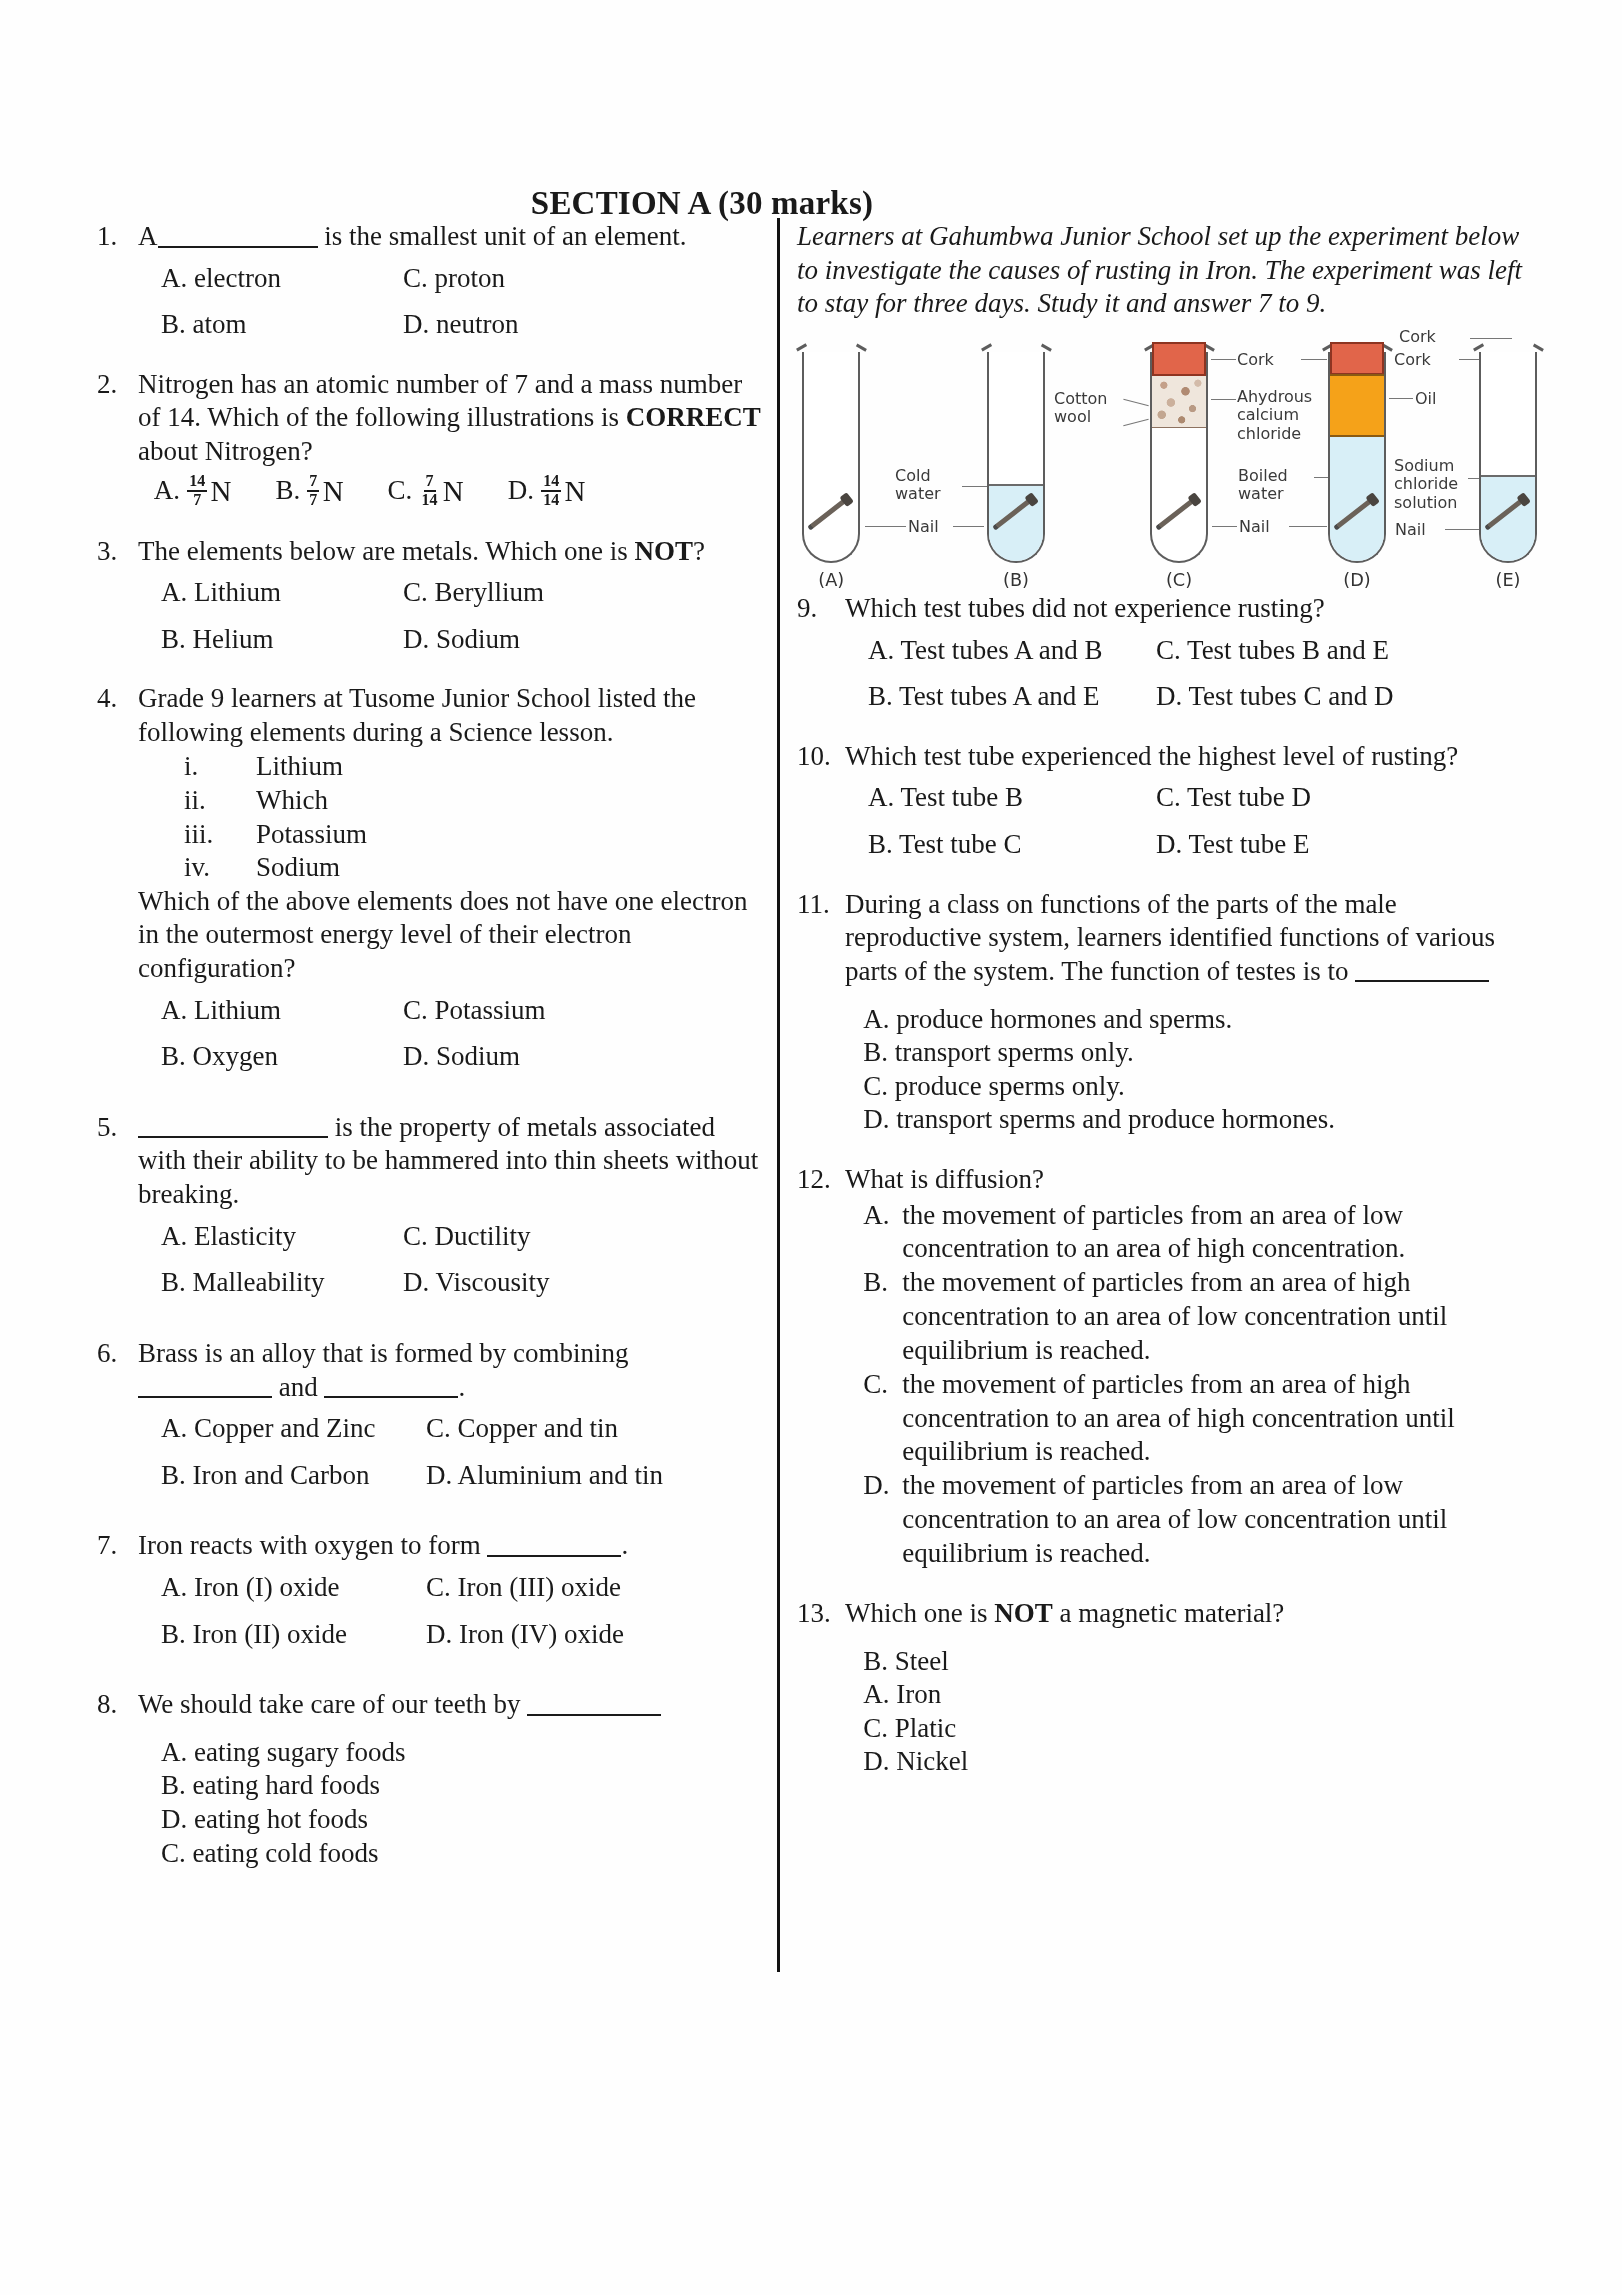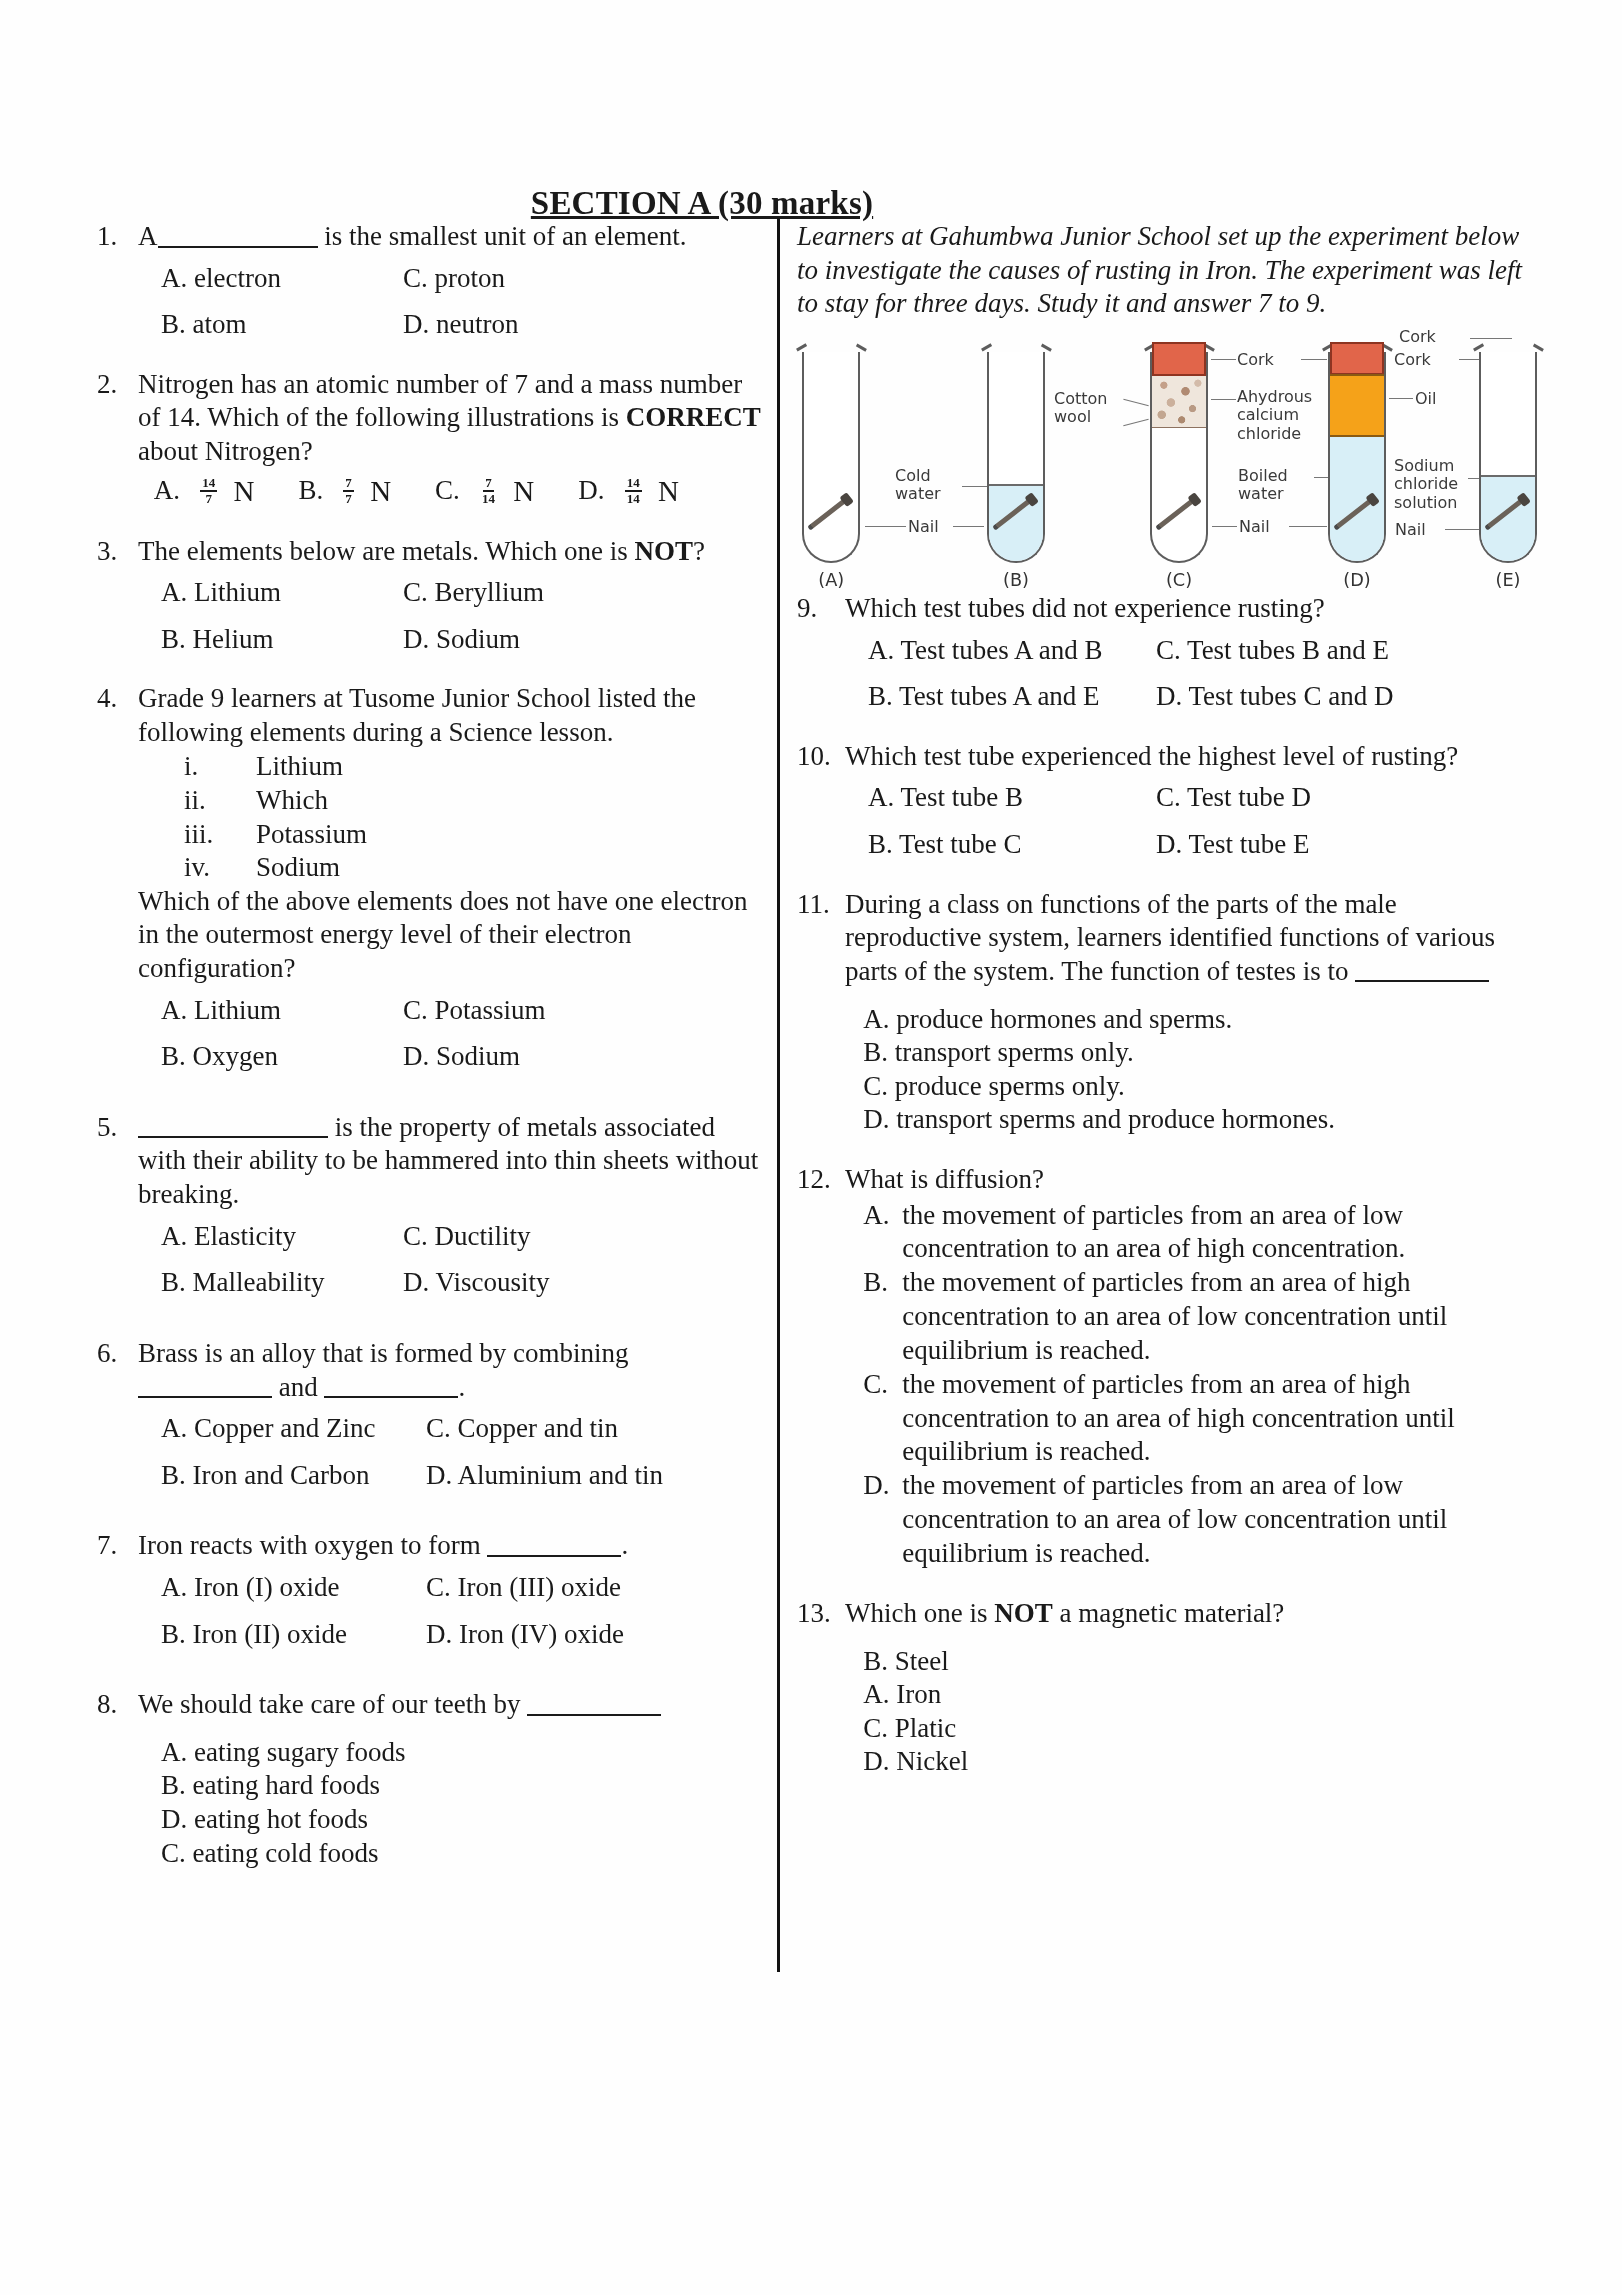--- a/index.html
+++ b/index.html
@@ -22,21 +22,20 @@
   
   .section-heading {
     position: absolute;
     top: 185px;
     left: 0;
     width: 1404px;
     text-align: center;
     font-weight: bold;
     font-size: 33px;
     letter-spacing: 0.2px;
-    text-decoration: underline;
   }
   
   .divider {
     position: absolute;
     left: 777px;
     top: 218px;
     width: 3.3px;
     height: 1754px;
     background: #121212;
   }
@@ -121,24 +120,24 @@
     display: flex;
     align-items: center;
     margin-right: 44px;
     font-size: 27px;
   }
   .fracitem .flabel { margin-right: 5.2px; }
   .frac {
     display: inline-flex;
     flex-direction: column;
     align-items: center;
-    font-size: 13px;
+    font-size: 16px;
     line-height: 1.05;
     vertical-align: middle;
-    margin: 0 15px;
+    margin: 0 2px;
   }
   .frac .num { border-bottom: 2px solid #1a1a1a; padding: 0 2px; font-weight: bold;}
   .frac .den { padding: 0 2px; font-weight: bold; }
   .fracitem .elem { font-size: 29px; margin-left: 1.3px; }
   .spacer-md { height: 26px; }
   .spacer-lg { height: 37px; }
 
   .ital { font-style: italic; }
   .bold { font-weight: bold; }
 

